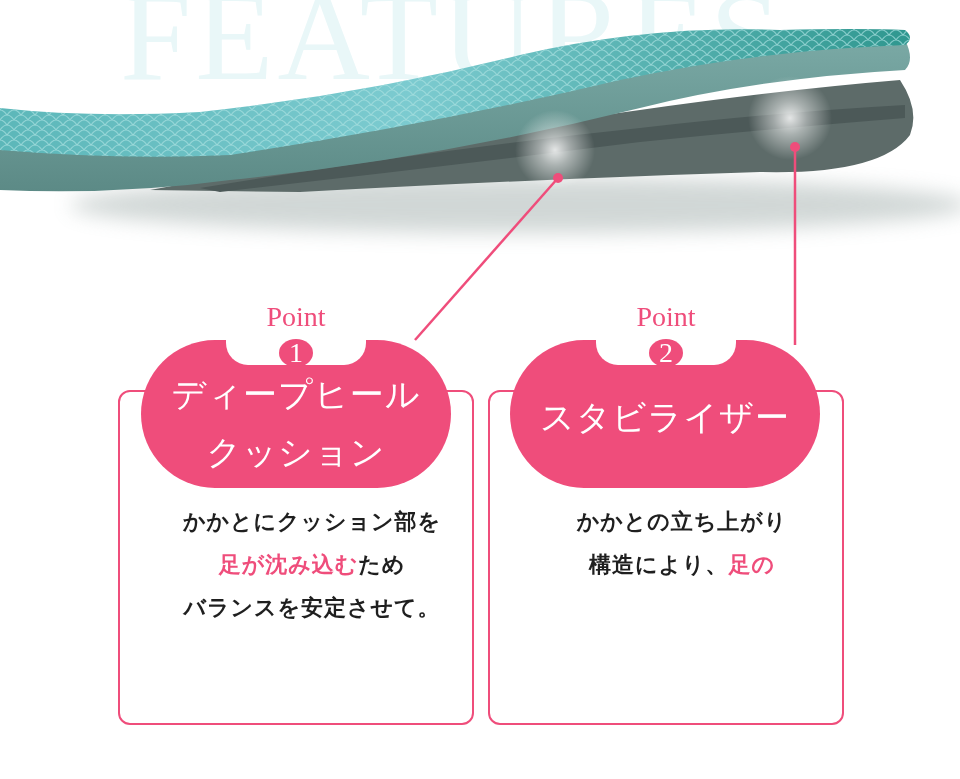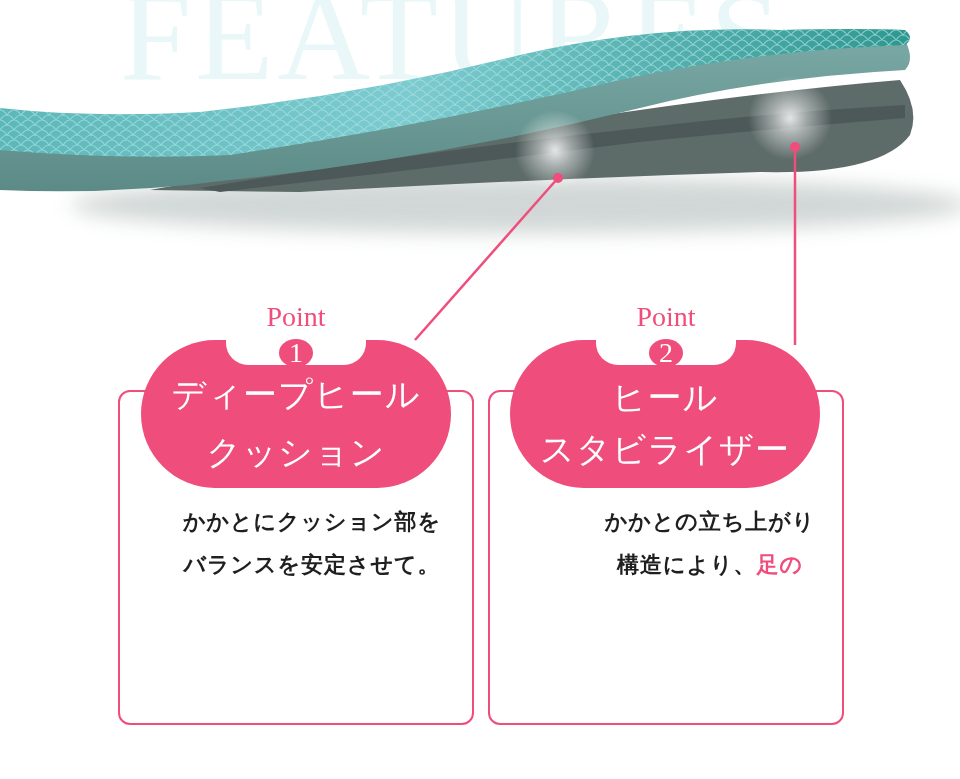--- a/index.html
+++ b/index.html
@@ -53,21 +53,21 @@
   }
 
   .pill-title { font-size: 34px; line-height: 46px; font-weight: 400; letter-spacing: 1px; }
   .pill-1 .pill-title, .pill-2 .pill-title { margin-top: 18px; }
 
   .desc {
     position: absolute; top: 500px; width: 388px; text-align: center;
     font-size: 22px; line-height: 43px; font-weight: bold; color: #1f1f1f; letter-spacing: 1px;
   }
   .desc-1 { left: 118px; }
-  .desc-2 { left: 516px; }
+  .desc-2 { left: 488px; }
   .hl { color: #ef4d7b; }
 </style>
 </head>
 <body>
 
 <div class="bg-title">FEATURES</div>
 
 <svg class="insole" viewBox="0 0 960 260" xmlns="http://www.w3.org/2000/svg">
   <defs>
     <pattern id="scales" width="14" height="10" patternUnits="userSpaceOnUse">
@@ -118,26 +118,26 @@
 <div class="pill pill-1">
   <div class="pill-title">ディープヒール</div>
   <div class="pill-title" style="margin-top:12px">クッション</div>
 </div>
 <div class="tab tab-1">
   <span class="tab-label">Point</span>
   <span class="tab-num">1</span>
 </div>
 <div class="desc desc-1">
   <div><span>かかとにクッション部を</span></div>
+  <div><span class="hl">足が沈み込む</span><span>ため</span></div>
   <div><span>バランスを安定させて。</span></div>
 </div>
 
 <div class="card card-2"></div>
 <div class="pill pill-2">
-  <div class="pill-title">ヒール</div>
   <div class="pill-title" style="margin-top:6px">スタビライザー</div>
 </div>
 <div class="tab tab-2">
   <span class="tab-label">Point</span>
   <span class="tab-num">2</span>
 </div>
 <div class="desc desc-2">
   <div><span>かかとの立ち上がり</span></div>
   <div><span>構造により、</span><span class="hl">足の</span></div>
 </div>

